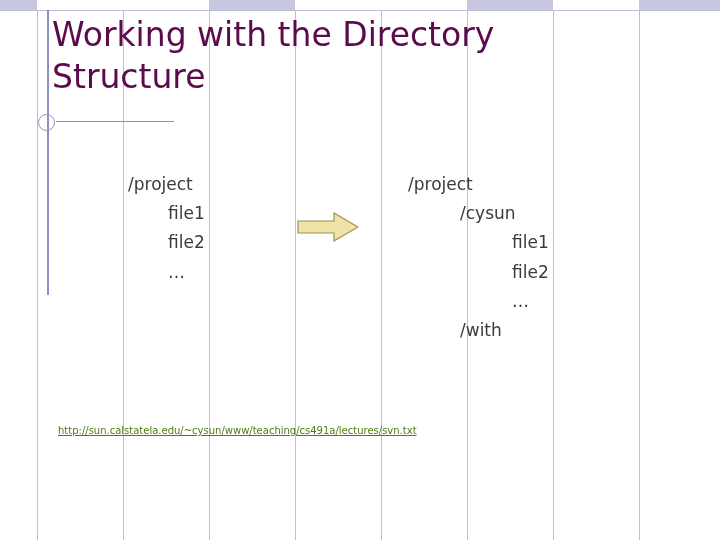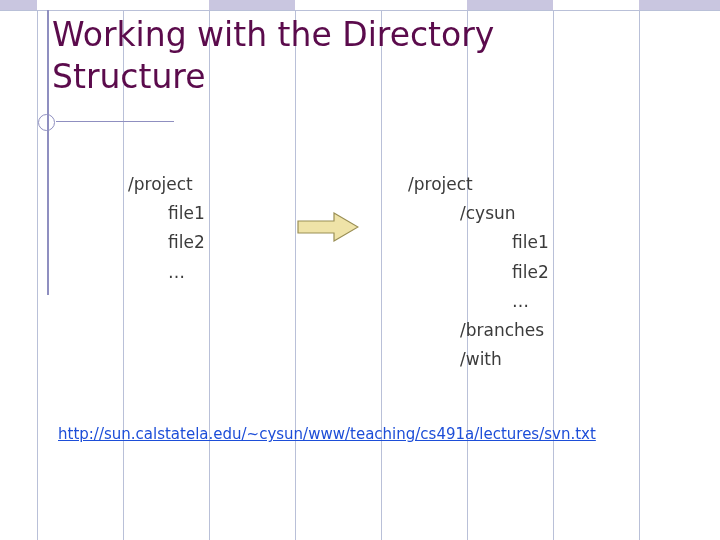--- a/index.html
+++ b/index.html
@@ -132,22 +132,22 @@
     top: 212px;
     width: 62px;
     height: 30px;
   }
 
   
   .footer-link {
     position: absolute;
     left: 58px;
     top: 425px;
-    font-size: 15px;
-    color: #1d4ed8;
+    font-size: 10px;
+    color: #4d7c0f;
     text-decoration: underline;
     font-family: "DejaVu Sans", sans-serif;
     white-space: nowrap;
   }
 </style>
 </head>
 <body>
 
 <div id="slide">
 
@@ -185,19 +185,18 @@
       <polygon points="1,9 37,9 37,1 61,15 37,29 37,21 1,21" fill="#efe3a8" stroke="#9a8f55" stroke-width="1.2" stroke-linejoin="miter"></polygon>
     </svg>
   </div>
 
   <div class="col-right">
     <div class="lvl0">/project</div>
     <div class="lvl1">/cysun</div>
     <div class="lvl2">file1</div>
     <div class="lvl2">file2</div>
     <div class="lvl2">…</div>
-    <div class="lvl1">/branches</div>
     <div class="lvl1">/with</div>
   </div>
 
   <a class="footer-link" href="#">http://sun.calstatela.edu/~cysun/www/teaching/cs491a/lectures/svn.txt</a>
 
 </div>
 
 </body></html>

